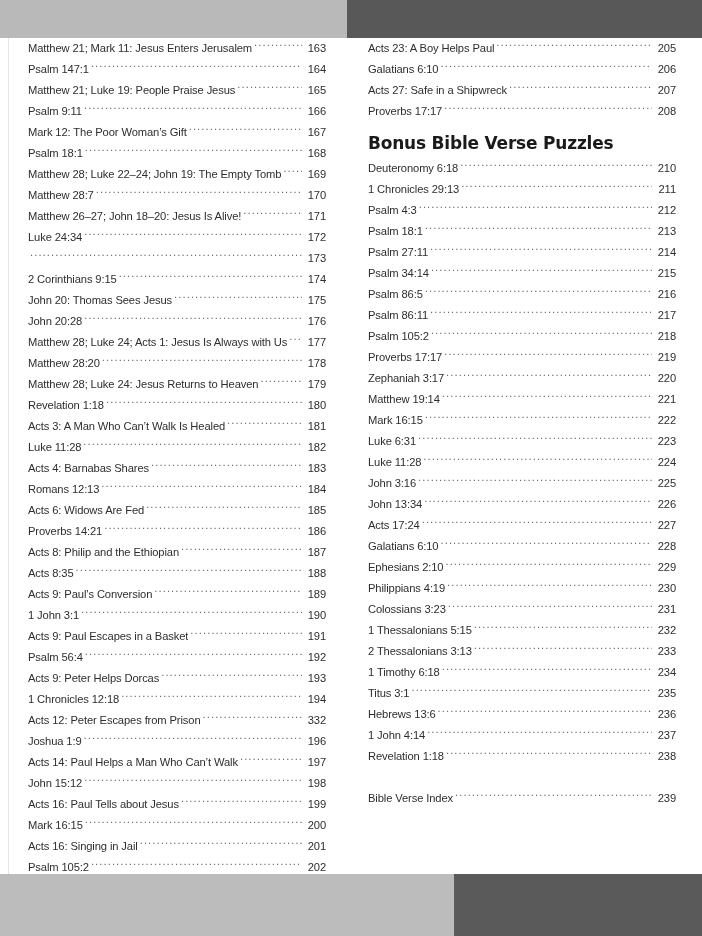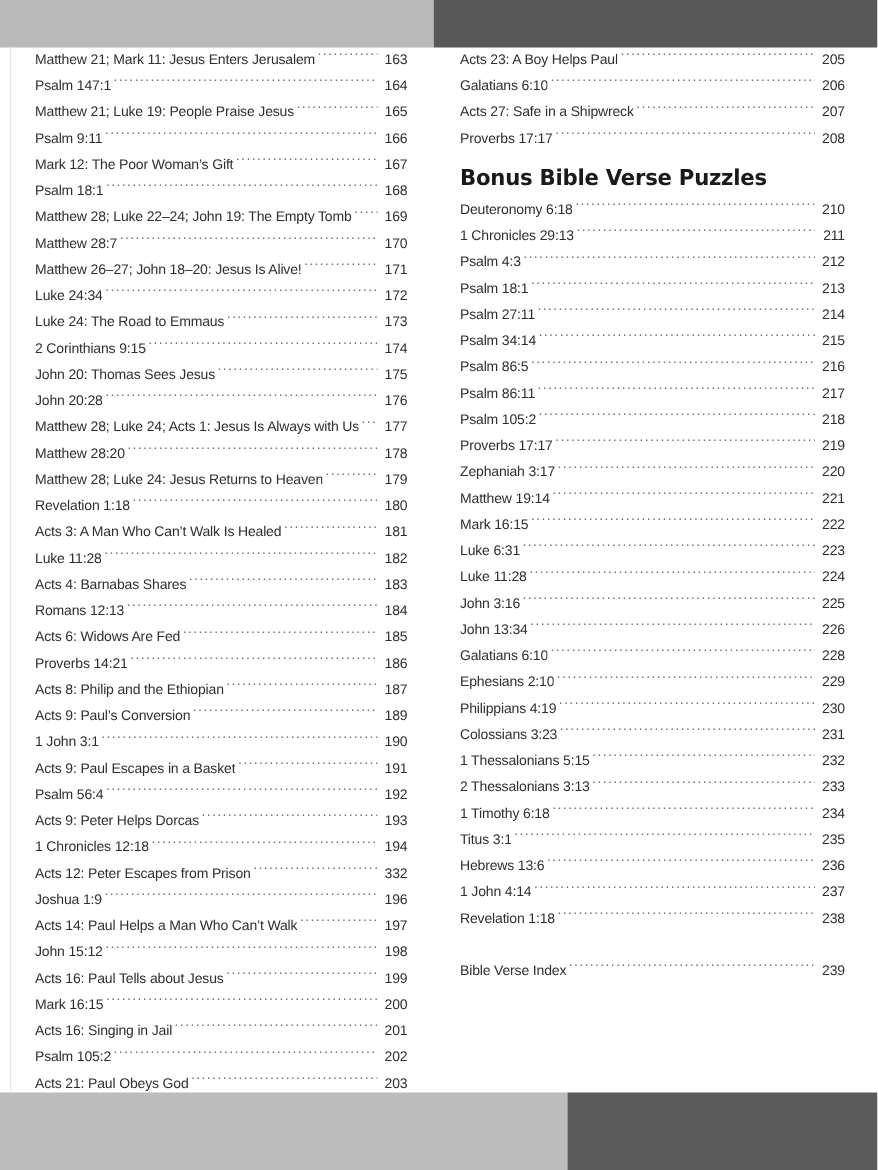--- a/index.html
+++ b/index.html
@@ -178,21 +178,20 @@
         <span class="toc-title">Matthew 26–27; John 18–20: Jesus Is Alive!</span>
         <span class="toc-dots"></span>
         <span class="toc-page">171</span>
       </div>
       <div class="toc-entry">
         <span class="toc-title">Luke 24:34</span>
         <span class="toc-dots"></span>
         <span class="toc-page">172</span>
       </div>
       <div class="toc-entry">
-        <span class="toc-title">Luke 24: The Road to Emmaus</span>
         <span class="toc-dots"></span>
         <span class="toc-page">173</span>
       </div>
       <div class="toc-entry">
         <span class="toc-title">2 Corinthians 9:15</span>
         <span class="toc-dots"></span>
         <span class="toc-page">174</span>
       </div>
       <div class="toc-entry">
         <span class="toc-title">John 20: Thomas Sees Jesus</span>
@@ -251,20 +250,25 @@
       </div>
       <div class="toc-entry">
         <span class="toc-title">Proverbs 14:21</span>
         <span class="toc-dots"></span>
         <span class="toc-page">186</span>
       </div>
       <div class="toc-entry">
         <span class="toc-title">Acts 8: Philip and the Ethiopian</span>
         <span class="toc-dots"></span>
         <span class="toc-page">187</span>
+      </div>
+      <div class="toc-entry">
+        <span class="toc-title">Acts 8:35</span>
+        <span class="toc-dots"></span>
+        <span class="toc-page">188</span>
       </div>
       <div class="toc-entry">
         <span class="toc-title">Acts 9: Paul’s Conversion</span>
         <span class="toc-dots"></span>
         <span class="toc-page">189</span>
       </div>
       <div class="toc-entry">
         <span class="toc-title">1 John 3:1</span>
         <span class="toc-dots"></span>
         <span class="toc-page">190</span>
@@ -439,20 +443,25 @@
       </div>
       <div class="toc-entry">
         <span class="toc-title">John 3:16</span>
         <span class="toc-dots"></span>
         <span class="toc-page">225</span>
       </div>
       <div class="toc-entry">
         <span class="toc-title">John 13:34</span>
         <span class="toc-dots"></span>
         <span class="toc-page">226</span>
+      </div>
+      <div class="toc-entry">
+        <span class="toc-title">Acts 17:24</span>
+        <span class="toc-dots"></span>
+        <span class="toc-page">227</span>
       </div>
       <div class="toc-entry">
         <span class="toc-title">Galatians 6:10</span>
         <span class="toc-dots"></span>
         <span class="toc-page">228</span>
       </div>
       <div class="toc-entry">
         <span class="toc-title">Ephesians 2:10</span>
         <span class="toc-dots"></span>
         <span class="toc-page">229</span>

